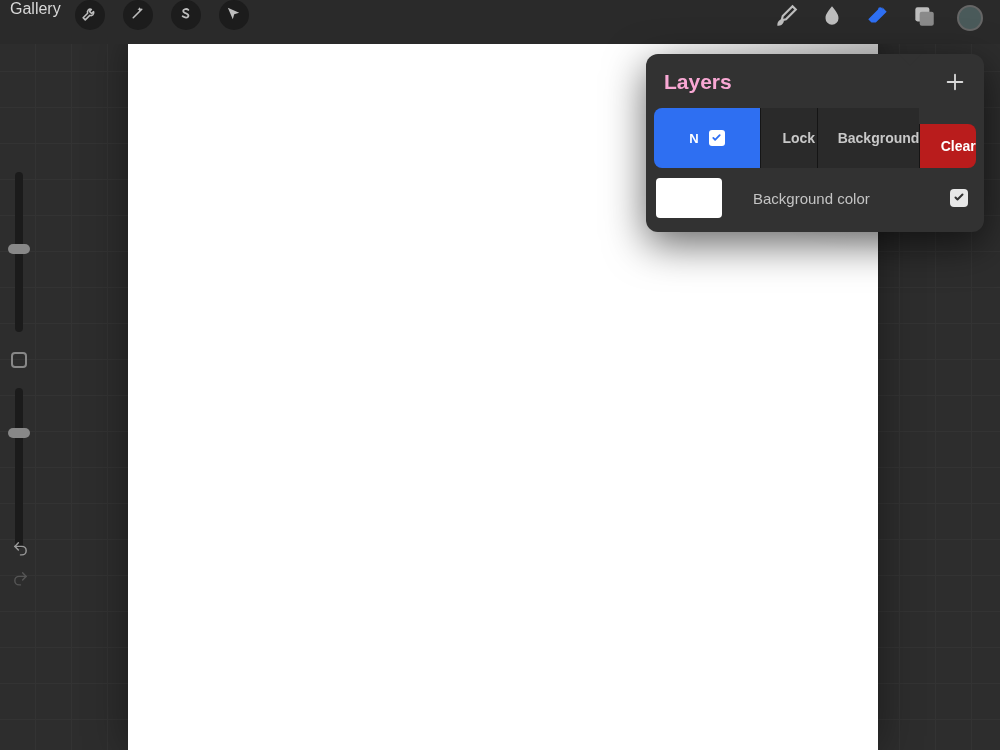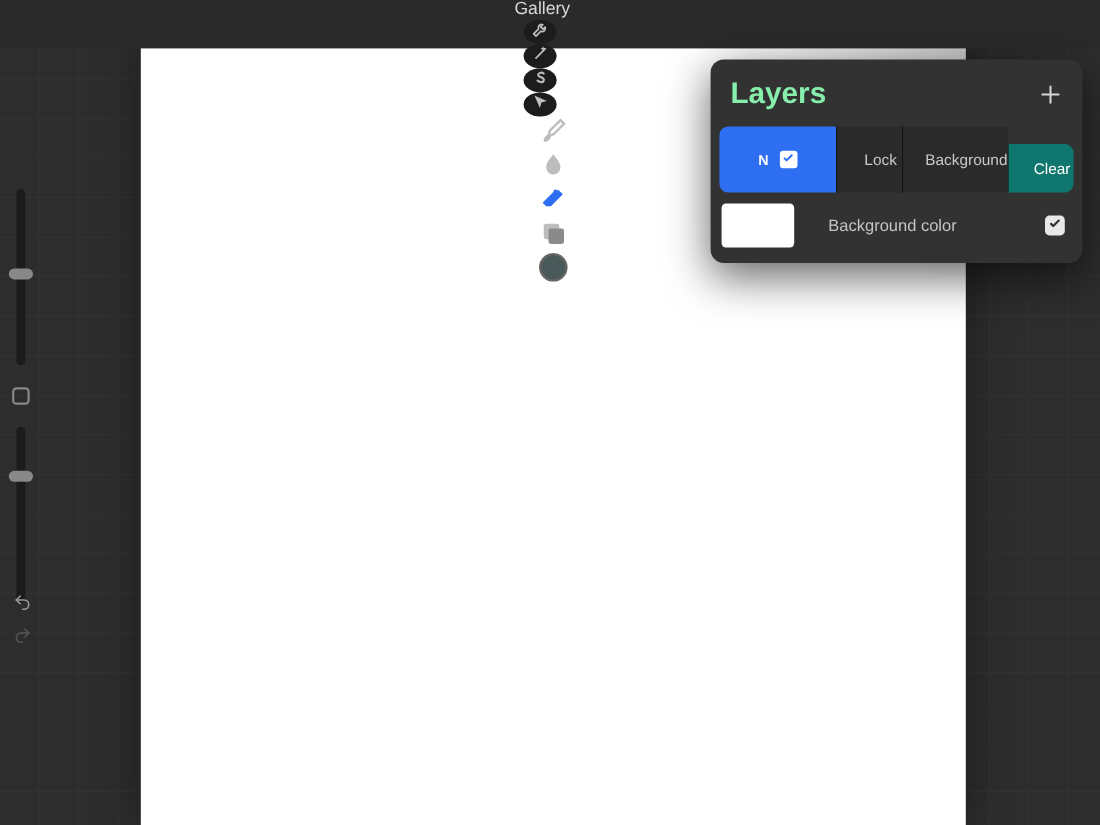--- a/index.html
+++ b/index.html
@@ -9,21 +9,21 @@
   .bg-grid { position:absolute; inset:0;
     background-image:
       linear-gradient(#333 1px,transparent 1px),
       linear-gradient(90deg,#333 1px,transparent 1px);
     background-size:36px 36px;
     background-position:-1px -1px;
   }
 
   
   .topbar { position:absolute; top:0; left:0; right:0; height:44px;
-    background:#2a2a2a; display:flex; align-items:center; padding:0 10px; z-index:10;flex-direction:column; }
+    background:#2a2a2a; display:flex; align-items:flex-start; padding:0 10px; z-index:10; }
   .gallery { color:#d8d8d8; font-size:16px; margin-right:14px; cursor:pointer; }
   .tb-btn { width:30px; height:30px; border-radius:50%; background:#1c1c1c;
     display:flex; align-items:center; justify-content:center; margin-right:18px; cursor:pointer; }
   .tb-btn svg { width:17px; height:17px; }
   .spacer { flex:1; }
   .right-tool { width:40px; height:36px; display:flex; align-items:center; justify-content:center; cursor:pointer; margin-left:6px; }
   .right-tool svg { width:26px; height:26px; }
   .color-chip { width:26px; height:26px; border-radius:50%; background:#4a5a5a; border:2px solid #666; }
 
   
@@ -44,33 +44,33 @@
   .ur-btn svg { width:17px; height:17px; }
 
   
   .panel { position:absolute; top:54px; right:16px; width:338px;
     background:#323232; border-radius:12px; box-shadow:0 12px 40px rgba(0,0,0,.6);
     z-index:20; overflow:hidden; }
   .panel::before{ content:""; position:absolute; top:-8px; right:66px; width:16px; height:16px;
     background:#323232; transform:rotate(45deg); }
   .panel-head { display:flex; align-items:center; justify-content:space-between;
     padding:16px 18px 14px; }
-  .panel-title { color:#86efac; font-size:27px; font-weight:600;text-align:right; }
+  .panel-title { color:#f9a8d4; font-size:21px; font-weight:600;text-align:right; }
   .add-ic { width:22px; height:22px; cursor:pointer; }
   .add-ic svg { width:22px; height:22px; }
 
   .row-actions { display:flex; height:60px; }
   .sel { width:106px; background:#2e6ff2; display:flex; align-items:center; justify-content:center;
     gap:10px; border-top-left-radius:8px; border-bottom-left-radius:8px; margin-left:8px;}
   .sel-lbl { color:#fff; font-size:13px; font-weight:600; }
   .chk { width:16px; height:16px; background:#fff; border-radius:3px; display:flex; align-items:center; justify-content:center; }
   .chk svg { width:11px; height:11px; }
   .act { flex:1; background:#2a2a2a; display:flex; align-items:center; justify-content:center;
-    color:#c8c8c8; font-size:14px; font-weight:400; cursor:pointer; border-left:1px solid #151515;padding-left:20px; }
-  .act.danger { background:#0f766e; color:#fff; border-top-right-radius:8px; border-bottom-right-radius:8px; margin-right:8px;margin-top:16px; }
+    color:#c8c8c8; font-size:14px; font-weight:700; cursor:pointer; border-left:1px solid #151515;padding-left:20px; }
+  .act.danger { background:#b91c1c; color:#fff; border-top-right-radius:8px; border-bottom-right-radius:8px; margin-right:8px;margin-top:16px; }
 
   .bg-row { display:flex; align-items:center; padding:10px 16px 14px 10px; gap:31px; }
   .swatch { width:66px; height:40px; background:#fff; border-radius:4px; }
   .bg-label { color:#c4c4c4; font-size:15px; flex:1; }
   .chk2 { width:18px; height:18px; background:#e8e8e8; border-radius:4px; display:flex; align-items:center; justify-content:center; }
   .chk2 svg { width:12px; height:12px; }
 
   
   .canvas::after{ content:""; position:absolute; top:0; right:0; width:220px; height:220px;
     background:radial-gradient(ellipse at top right, rgba(0,0,0,.22), transparent 70%); pointer-events:none; }

